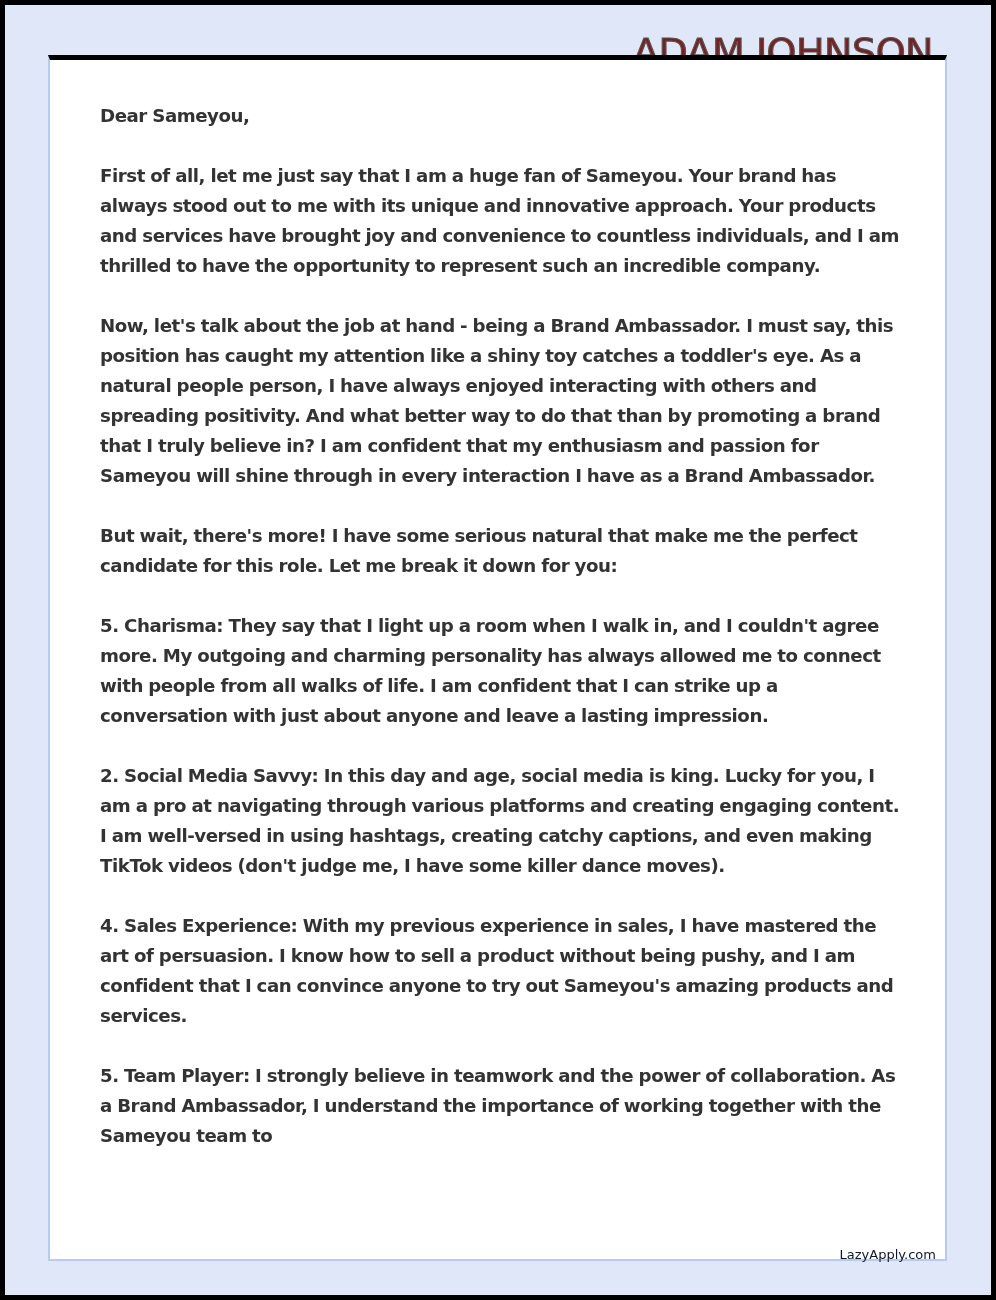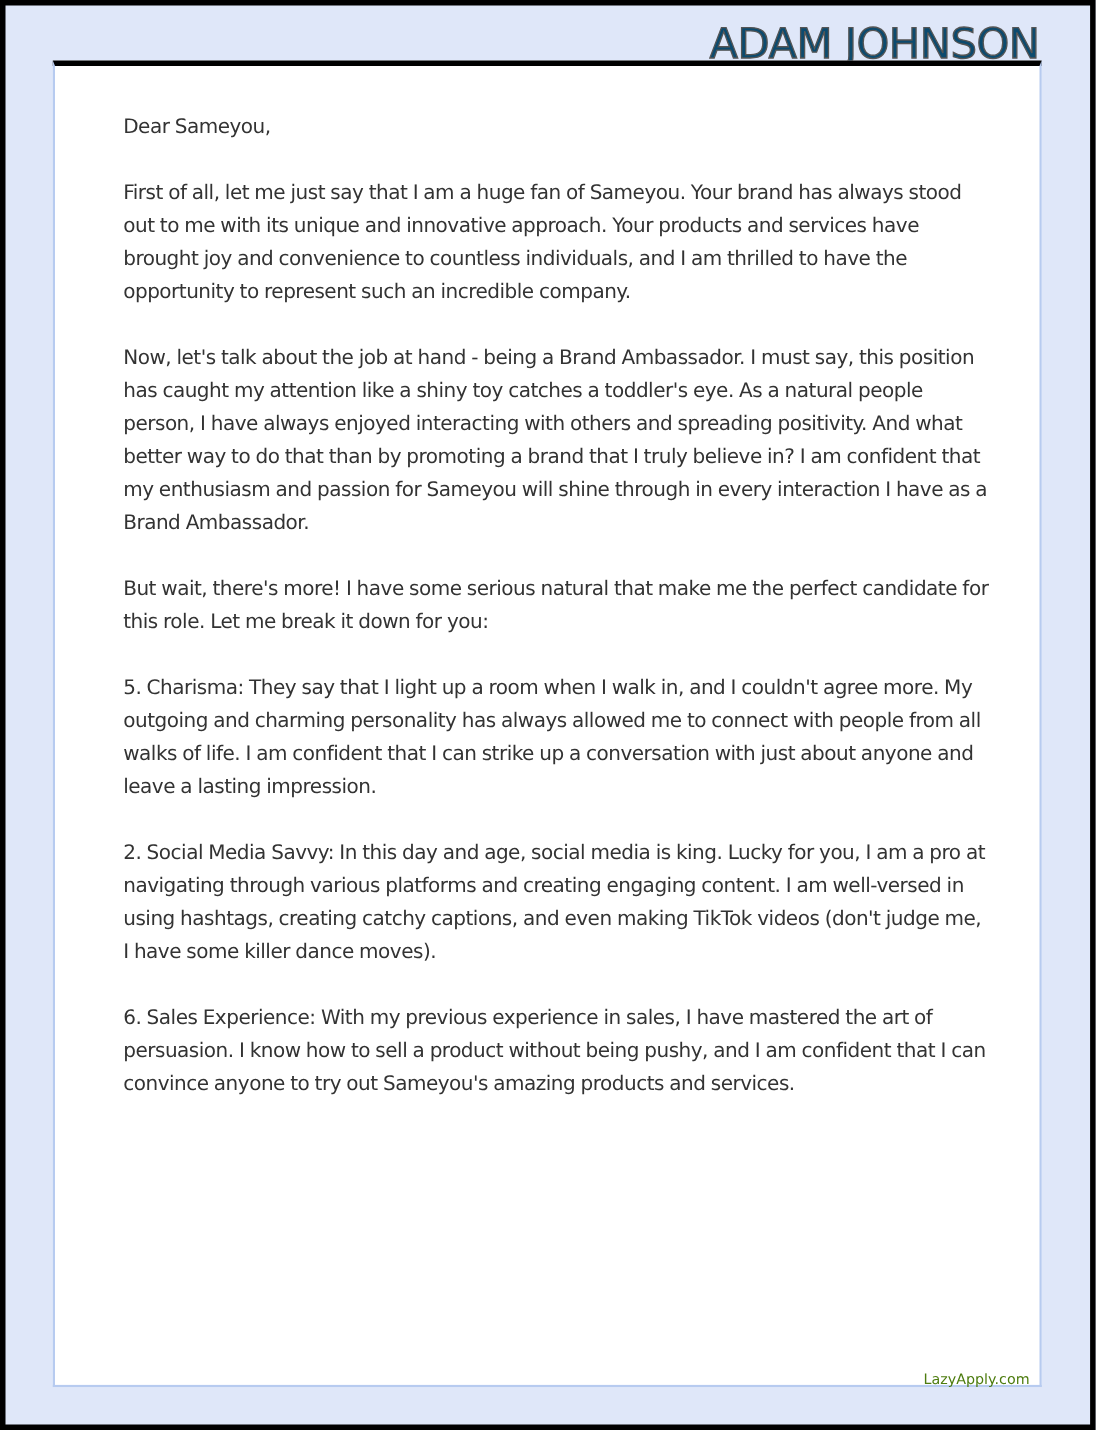--- a/index.html
+++ b/index.html
@@ -6,52 +6,53 @@
   body {
     width:996px; height:1300px; overflow:hidden; position:relative;
     background:#dfe7f9; box-sizing:border-box;
     border:5px solid #000;
     font-family:"DejaVu Sans", sans-serif;
   }
   .name {
     position:absolute; right:46px; top:13px;
     font-family:"DejaVu Sans", sans-serif;
     font-size:38px; letter-spacing:-0.5px;
-    color:#0c4a6e;
+    color:#7f1d1d;
     -webkit-text-stroke:1.2px #555;
-    line-height:44px; margin:0; font-weight:normal;
+    line-height:44px; margin:12px; font-weight:normal;
   }
   .card {
     position:absolute; left:43px; top:50px; width:899px; height:1206px;
     background:#fff; box-sizing:border-box;
     border-top:5px solid #000;
     border-left:2px solid #b7cbf0; border-right:2px solid #b7cbf0; border-bottom:2px solid #b7cbf0;
   }
   .letter {
     position:absolute; left:95px; top:96px; width:800px;
     font-size:18.2px; line-height:30px; color:#333;
     letter-spacing:-0.45px; word-spacing:-0.5px;
     z-index:2;
   }
-  .letter p { margin:0 0 30px 12px; }
+  .letter p { margin:0 0 30px 0;font-weight:bold; }
   .footer {
     position:absolute; right:55px; top:1242px;
-    font-size:13px; color:#4d7c0f; z-index:3;
+    font-size:13px; color:#0f172a; z-index:3;
   }
 </style>
 </head>
 <body>
 
 <h1 class="name">ADAM JOHNSON</h1>
 
 <div class="card"></div>
 
 <div class="letter">
   <p>Dear Sameyou,</p>
   <p>First of all, let me just say that I am a huge fan of Sameyou. Your brand has always stood out to me with its unique and innovative approach. Your products and services have brought joy and convenience to countless individuals, and I am thrilled to have the opportunity to represent such an incredible company.</p>
   <p>Now, let's talk about the job at hand - being a Brand Ambassador. I must say, this position has caught my attention like a shiny toy catches a toddler's eye. As a natural people person, I have always enjoyed interacting with others and spreading positivity. And what better way to do that than by promoting a brand that I truly believe in? I am confident that my enthusiasm and passion for Sameyou will shine through in every interaction I have as a Brand Ambassador.</p>
   <p>But wait, there's more! I have some serious natural that make me the perfect candidate for this role. Let me break it down for you:</p>
   <p>5. Charisma: They say that I light up a room when I walk in, and I couldn't agree more. My outgoing and charming personality has always allowed me to connect with people from all walks of life. I am confident that I can strike up a conversation with just about anyone and leave a lasting impression.</p>
   <p>2. Social Media Savvy: In this day and age, social media is king. Lucky for you, I am a pro at navigating through various platforms and creating engaging content. I am well-versed in using hashtags, creating catchy captions, and even making TikTok videos (don't judge me, I have some killer dance moves).</p>
-  <p>6. Sales Experience: With my previous experience in sales, I have mastered the art of persuasion. I know how to sell a product without being pushy, and I am confident that I can convince anyone to try out Sameyou's amazing products and services.</p>
+  <p>4. Sales Experience: With my previous experience in sales, I have mastered the art of persuasion. I know how to sell a product without being pushy, and I am confident that I can convince anyone to try out Sameyou's amazing products and services.</p>
+  <p>5. Team Player: I strongly believe in teamwork and the power of collaboration. As a Brand Ambassador, I understand the importance of working together with the Sameyou team to</p>
 </div>
 
 <div class="footer">LazyApply.com</div>
 
 </body></html>

